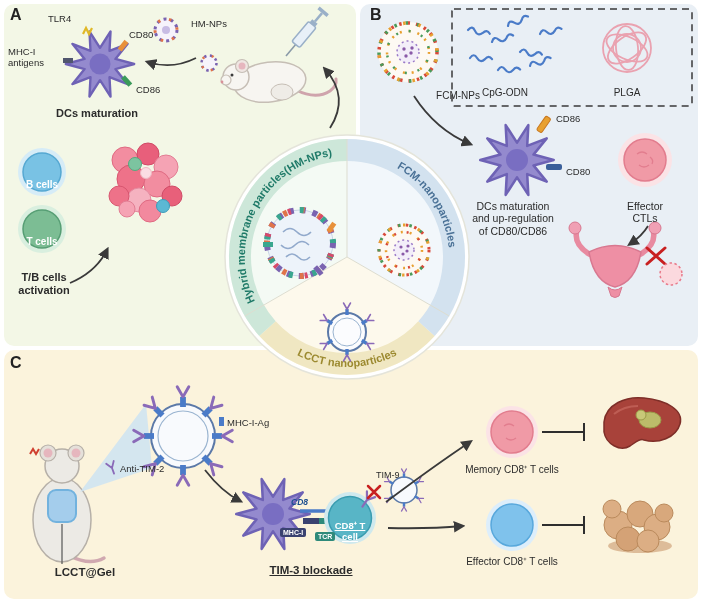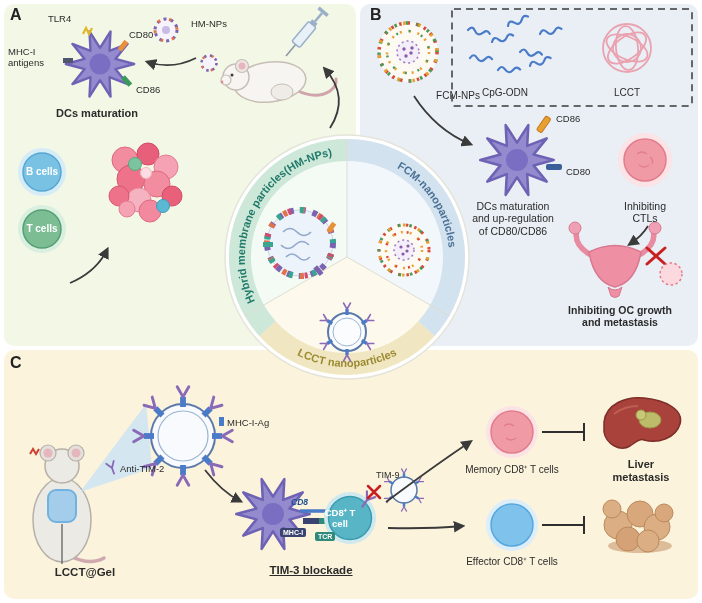--- a/index.html
+++ b/index.html
@@ -7,21 +7,21 @@
   .panel{position:absolute;border-radius:10px;}
   .panel.a{left:4px;top:4px;width:352px;height:342px;background:#f3f7e6;}
   .panel.b{left:360px;top:4px;width:338px;height:342px;background:#e9eff5;}
   .panel.c{left:4px;top:350px;width:694px;height:249px;background:#fbf3dc;}
   svg.art{position:absolute;left:0;top:0;font-family:"Liberation Sans",sans-serif;}
   .lbl{position:absolute;font-size:10px;color:#2b2b2b;white-space:nowrap;line-height:1.18;}
   .c2{text-align:center;white-space:normal;}
   .c1{text-align:center;}
   .bold{font-weight:bold;}
   .semib{font-weight:600;}
-  .white{color:#fff;}
+  .white{color:#fff;margin-top:13px;}
   .panel-letter{font-size:16px;font-weight:bold;color:#222;}
   .chip{position:absolute;font-size:7px;color:#fff;padding:1px 3px;border-radius:2px;font-weight:bold;line-height:1;}
 </style>
 </head>
 <body>
 
 <div class="fig">
   <div class="panel a"></div>
   <div class="panel b"></div>
   <div class="panel c"></div>
@@ -326,53 +326,49 @@
   <div class="lbl" style="left:129px;top:29px;font-size:9.5px;">CD80</div>
   <div class="lbl" style="left:136px;top:84px;font-size:9.5px;">CD86</div>
   <div class="lbl" style="left:8px;top:46px;font-size:9.5px;">
     <div>MHC-I</div>
     <div>antigens</div>
   </div>
   <div class="lbl c1 bold" style="left:44px;top:107px;width:106px;font-size:11px;">DCs maturation</div>
   <div class="lbl" style="left:191px;top:18px;font-size:9.5px;">HM-NPs</div>
   <div class="lbl c1 bold white" style="left:20px;top:166px;width:44px;font-size:10px;">B cells</div>
   <div class="lbl c1 bold white" style="left:20px;top:223px;width:44px;font-size:10px;">T cells</div>
+  <div class="lbl c2 bold" style="left:6px;top:271px;width:76px;font-size:11px;">
+    <div>T/B cells</div>
+    <div>activation</div>
+  </div>
 
   <div class="lbl panel-letter" style="left:370px;top:6px;">B</div>
   <div class="lbl c1" style="left:389px;top:90px;width:60px;margin-left:39px;">FCM-NPs</div>
   <div class="lbl c1" style="left:470px;top:87px;width:70px;">CpG-ODN</div>
-  <div class="lbl c1" style="left:602px;top:87px;width:50px;">LCCT</div>
+  <div class="lbl c1" style="left:602px;top:87px;width:50px;">PLGA</div>
   <div class="lbl" style="left:556px;top:113px;font-size:9.5px;">CD86</div>
   <div class="lbl" style="left:566px;top:166px;font-size:9.5px;">CD80</div>
   <div class="lbl c2" style="left:452px;top:200px;width:122px;font-size:10.5px;">
     <div>DCs maturation</div>
     <div>and up-regulation</div>
     <div>of CD80/CD86</div>
   </div>
   <div class="lbl c2" style="left:612px;top:200px;width:66px;font-size:10.5px;">
-    <div>Inhibiting</div>
+    <div>Effector</div>
     <div>CTLs</div>
-  </div>
-  <div class="lbl c2 semib" style="left:554px;top:304px;width:132px;font-size:10.5px;">
-    <div>Inhibiting OC growth</div>
-    <div>and metastasis</div>
   </div>
 
   <div class="lbl panel-letter" style="left:10px;top:354px;">C</div>
   <div class="lbl" style="left:227px;top:417px;font-size:9.5px;">MHC-I-Ag</div>
   <div class="lbl" style="left:120px;top:463px;font-size:9.5px;">Anti-TIM-2</div>
   <div class="lbl c1 bold" style="left:40px;top:566px;width:90px;font-size:11.5px;">LCCT@Gel</div>
   <div class="lbl c1 bold" style="left:255px;top:564px;width:112px;font-size:11.5px;text-decoration:underline;">TIM-3 blockade</div>
   <div class="lbl bold" style="left:291px;top:497px;font-size:8.5px;color:#1a4d8f;font-style:italic;">CD8</div>
   <div class="chip" style="left:280px;top:528px;background:#3a4270;">MHC-I</div>
   <div class="chip" style="left:315px;top:532px;background:#2e8a7a;">TCR</div>
   <div class="lbl" style="left:376px;top:470px;font-size:9px;">TIM-9</div>
-  <div class="lbl c2 bold white" style="left:312px;top:507px;width:56px;font-size:9.5px;">
+  <div class="lbl c2 bold white" style="left:322px;top:507px;width:56px;font-size:9.5px;text-decoration:underline;">
     <div>CD8⁺ T</div>
     <div>cell</div>
   </div>
   <div class="lbl c1" style="left:450px;top:464px;width:124px;">Memory CD8⁺ T cells</div>
-  <div class="lbl c2 bold" style="left:606px;top:458px;width:70px;font-size:11px;">
-    <div>Liver</div>
-    <div>metastasis</div>
-  </div>
   <div class="lbl c1" style="left:450px;top:556px;width:124px;">Effector CD8⁺ T cells</div>
 </div>
 
 </body></html>

